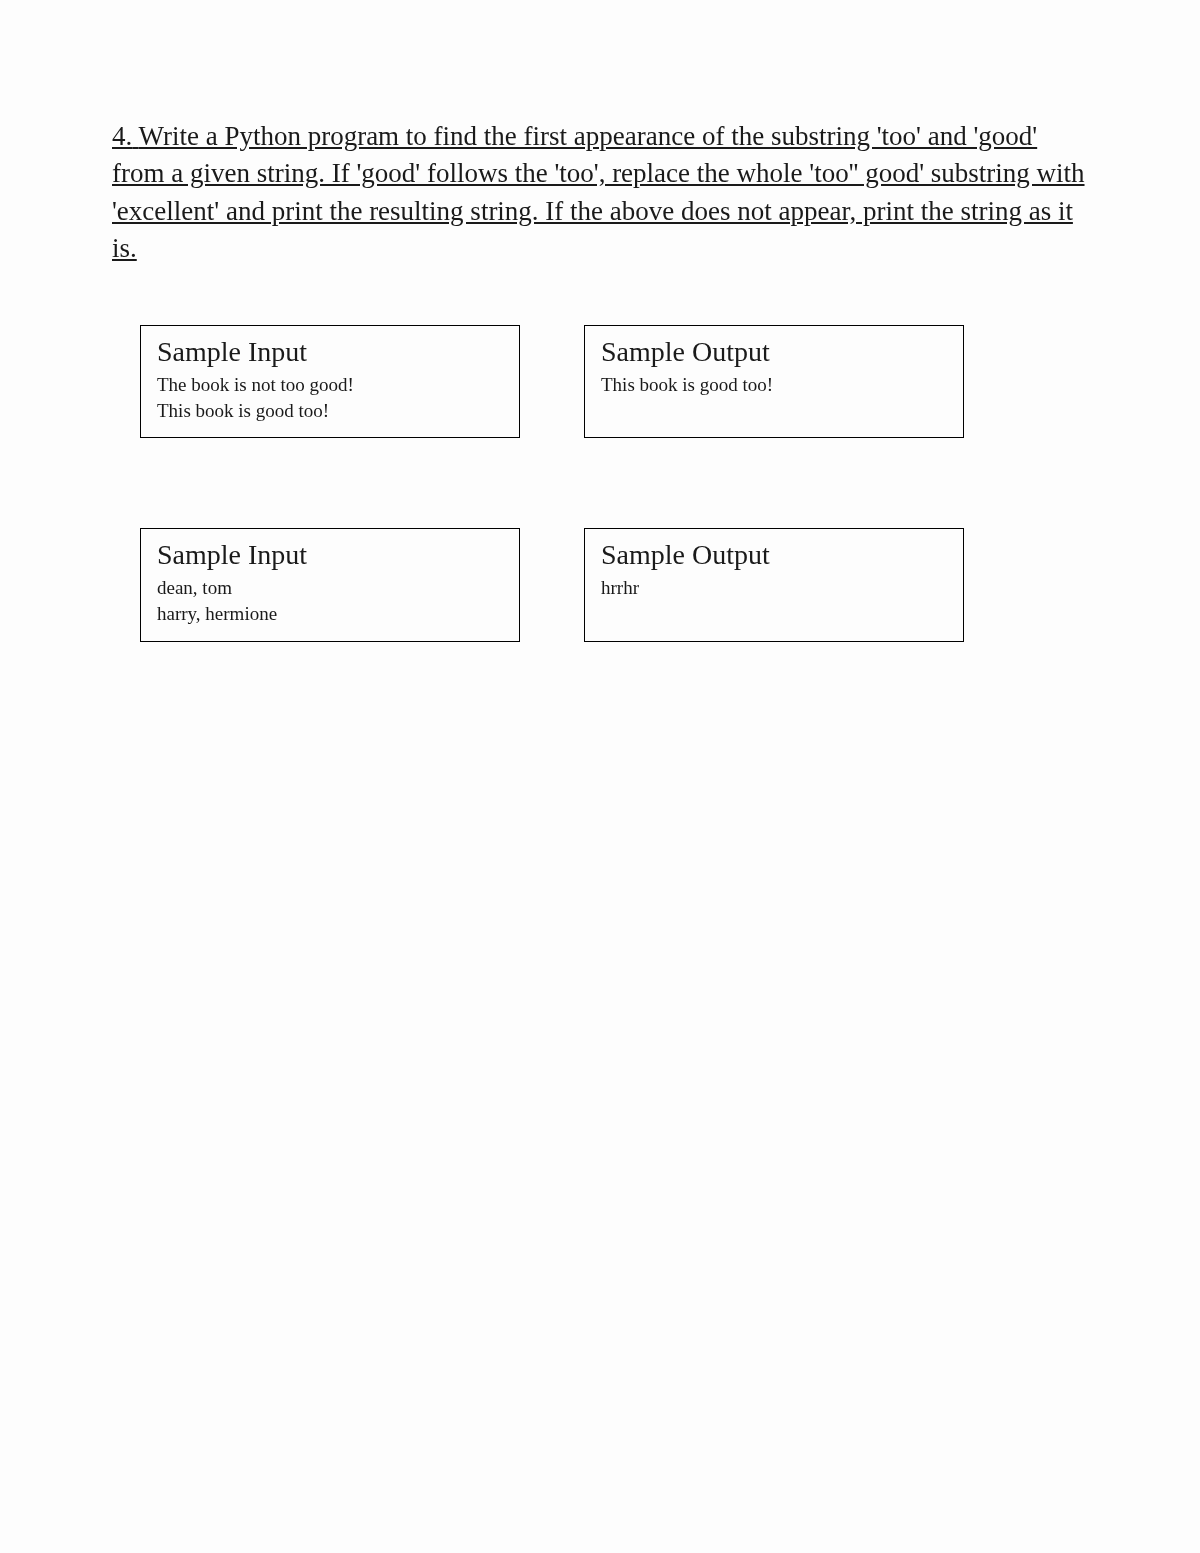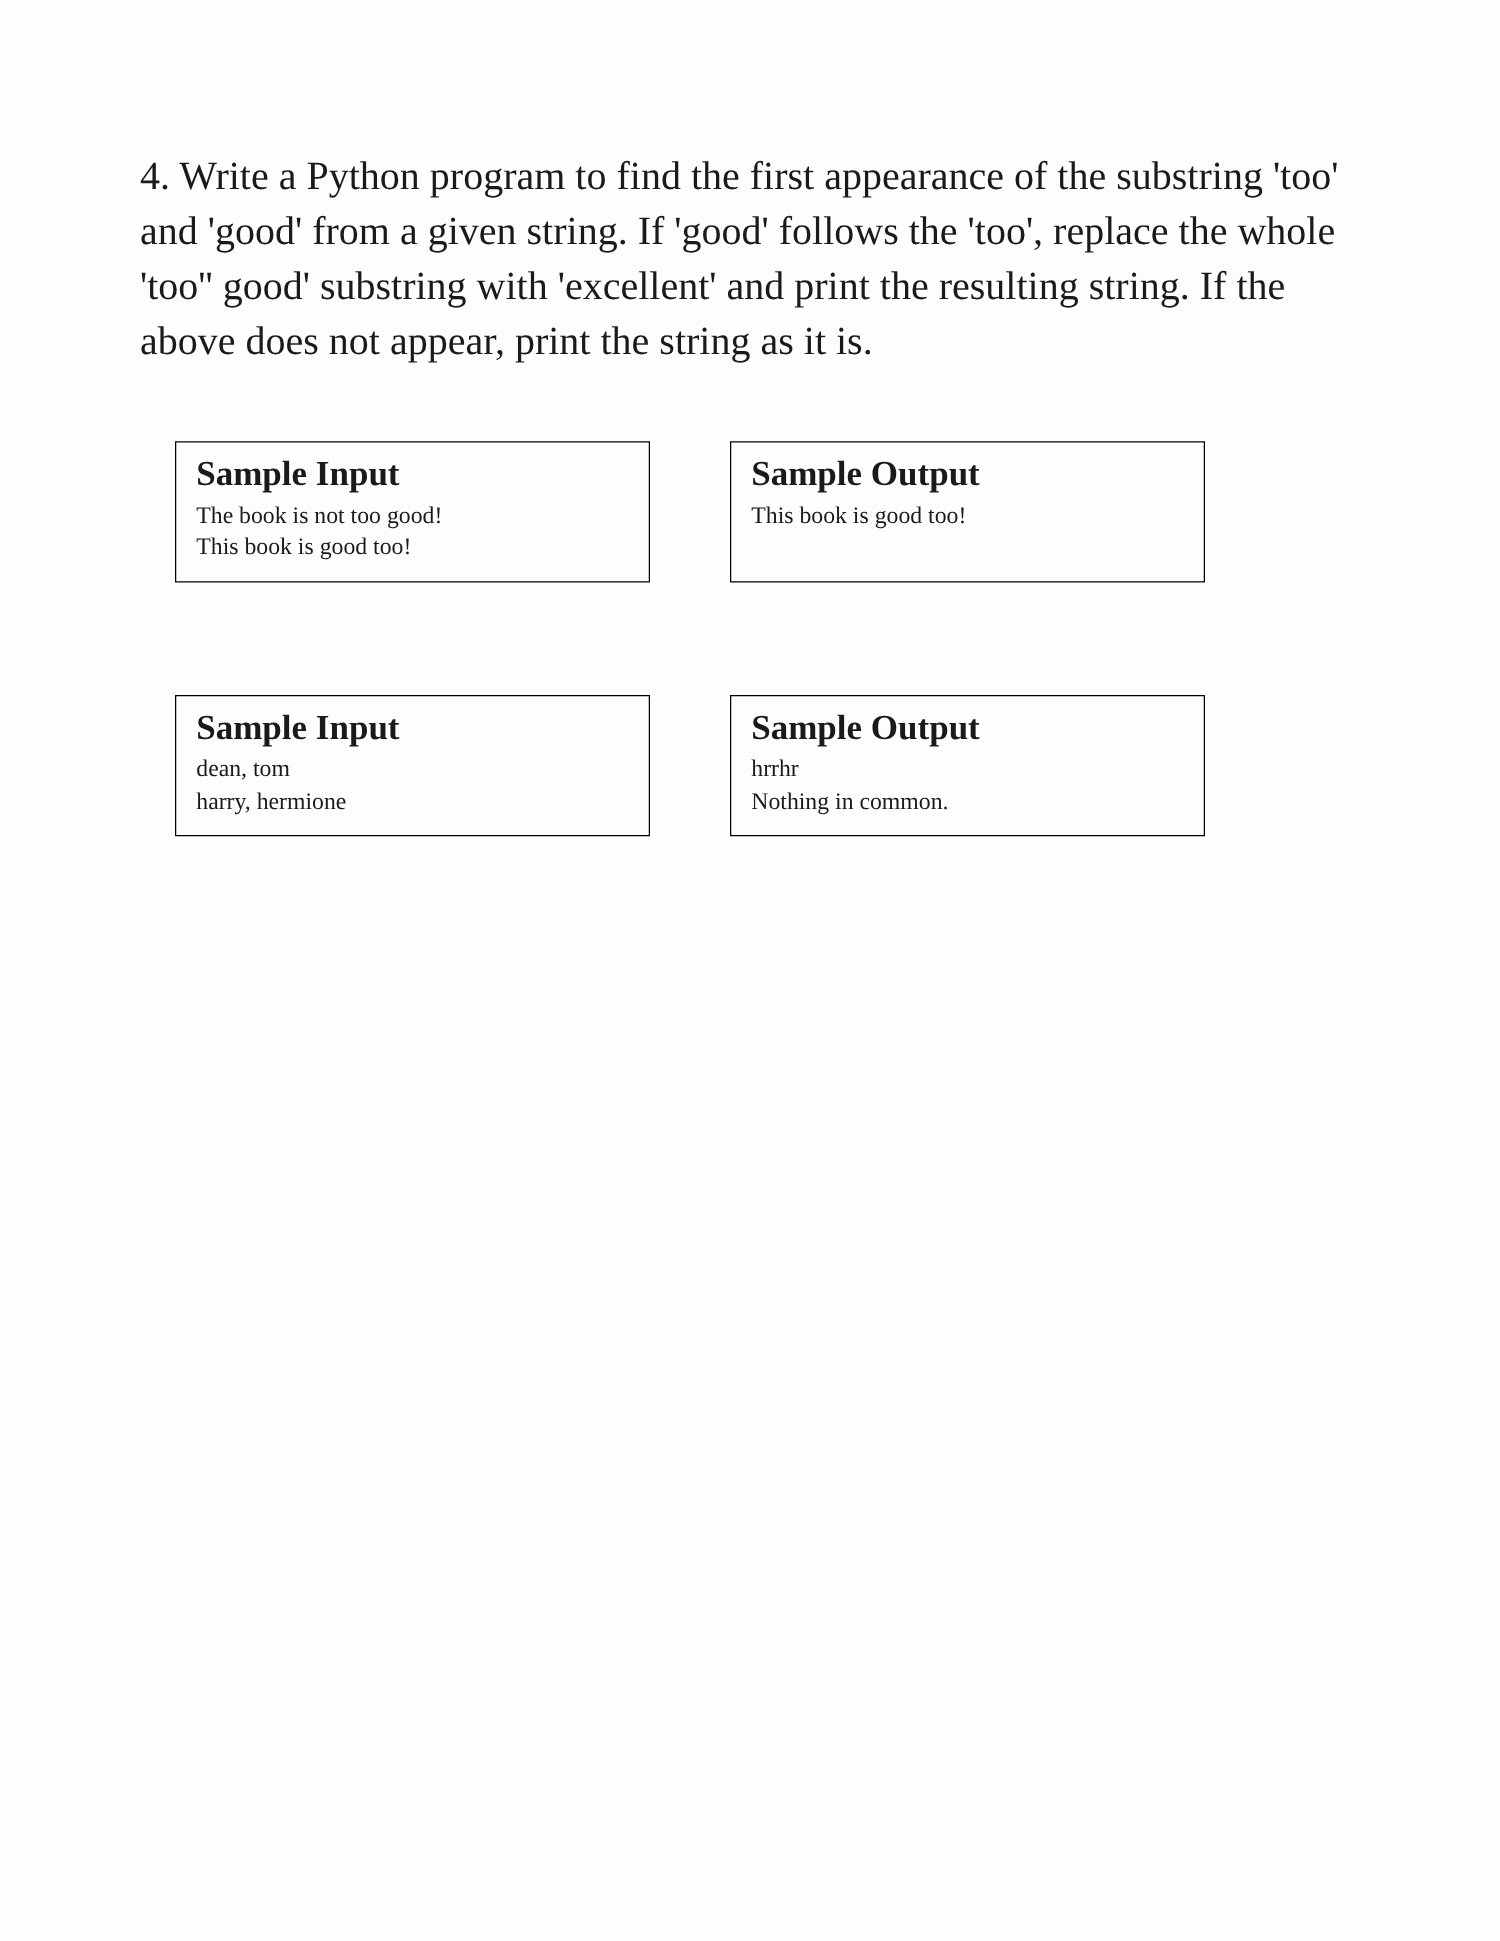--- a/index.html
+++ b/index.html
@@ -11,38 +11,39 @@
     font-family: "Times New Roman", Times, serif;
     color: #1a1a1a;
   }
   .page {
     box-sizing: border-box;
     width: 1200px;
     height: 1553px;
     padding: 118px 112px 0 112px;
   }
   .question {
-    font-size: 32px;
+    font-size: 27px;
     line-height: 1.38;
     margin-bottom: 58px;
+    text-decoration: underline;
   }
   .io-row {
     display: flex;
     gap: 64px;
     padding-left: 28px;
     margin-bottom: 90px;
   }
   .io-box {
     border: 1.5px solid #000;
     padding: 10px 16px 14px 16px;
     width: 380px;
     box-sizing: border-box;
   }
   .io-heading {
-    font-weight: bold;
+    font-weight: normal;
     font-size: 28px;
     margin-bottom: 4px;
   }
   .io-line {
     font-size: 19px;
     line-height: 1.35;
   }
 </style>
 </head>
 <body>
@@ -69,17 +70,16 @@
 
   <div class="io-row">
     <div class="io-box">
       <div class="io-heading">Sample Input</div>
       <div class="io-line">dean, tom</div>
       <div class="io-line">harry, hermione</div>
     </div>
     <div class="io-box">
       <div class="io-heading">Sample Output</div>
       <div class="io-line">hrrhr</div>
-      <div class="io-line">Nothing in common.</div>
     </div>
   </div>
 
 </div>
 
 </body></html>

